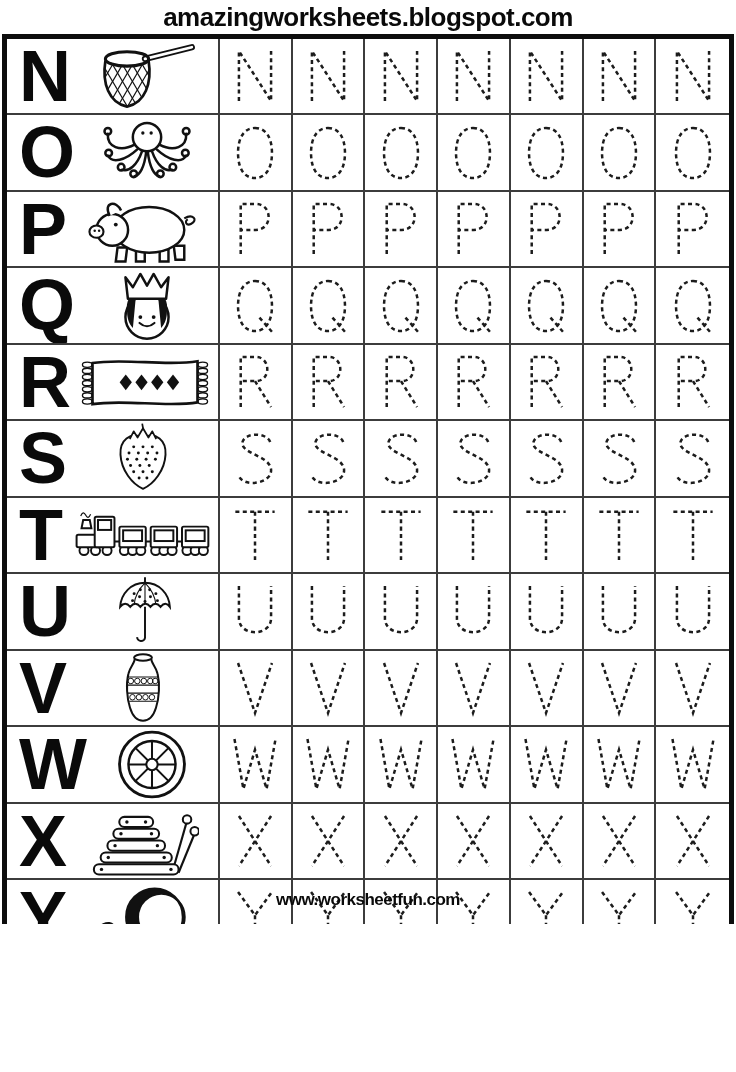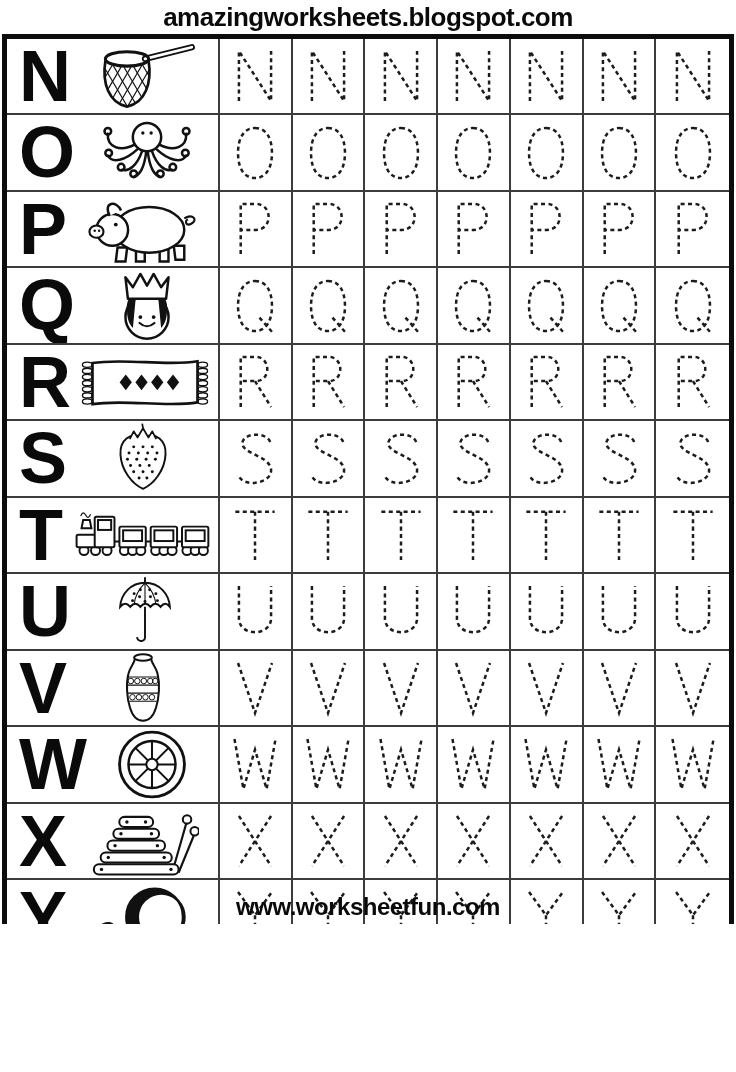--- a/index.html
+++ b/index.html
@@ -12,22 +12,22 @@
     color: #0a0a0a;
     overflow: hidden;
   }
   .header {
     position: absolute; top: 0; left: 0; right: 0; height: 34px;
     display: flex; align-items: center; justify-content: center;
     font-size: 26px; font-weight: 700; letter-spacing: -0.5px;
   }
   .footer {
     position: absolute; bottom: 0; left: 0; right: 0; height: 34px;
-    display: flex; align-items: center; justify-content: center;
-    font-size: 24px; font-weight: 700; letter-spacing: -0.5px;
+    display: flex; align-items: flex-start; justify-content: center;
+    font-size: 17px; font-weight: 700; letter-spacing: -0.5px;
   }
   .sheet {
     position: absolute; top: 34px; left: 2px;
     width: 732px; height: 1004px;
     border: 5px solid #0d0d0d;
     background: #ffffff;
     display: grid;
     grid-template-rows: repeat(13, 1fr);
   }
   .row {

